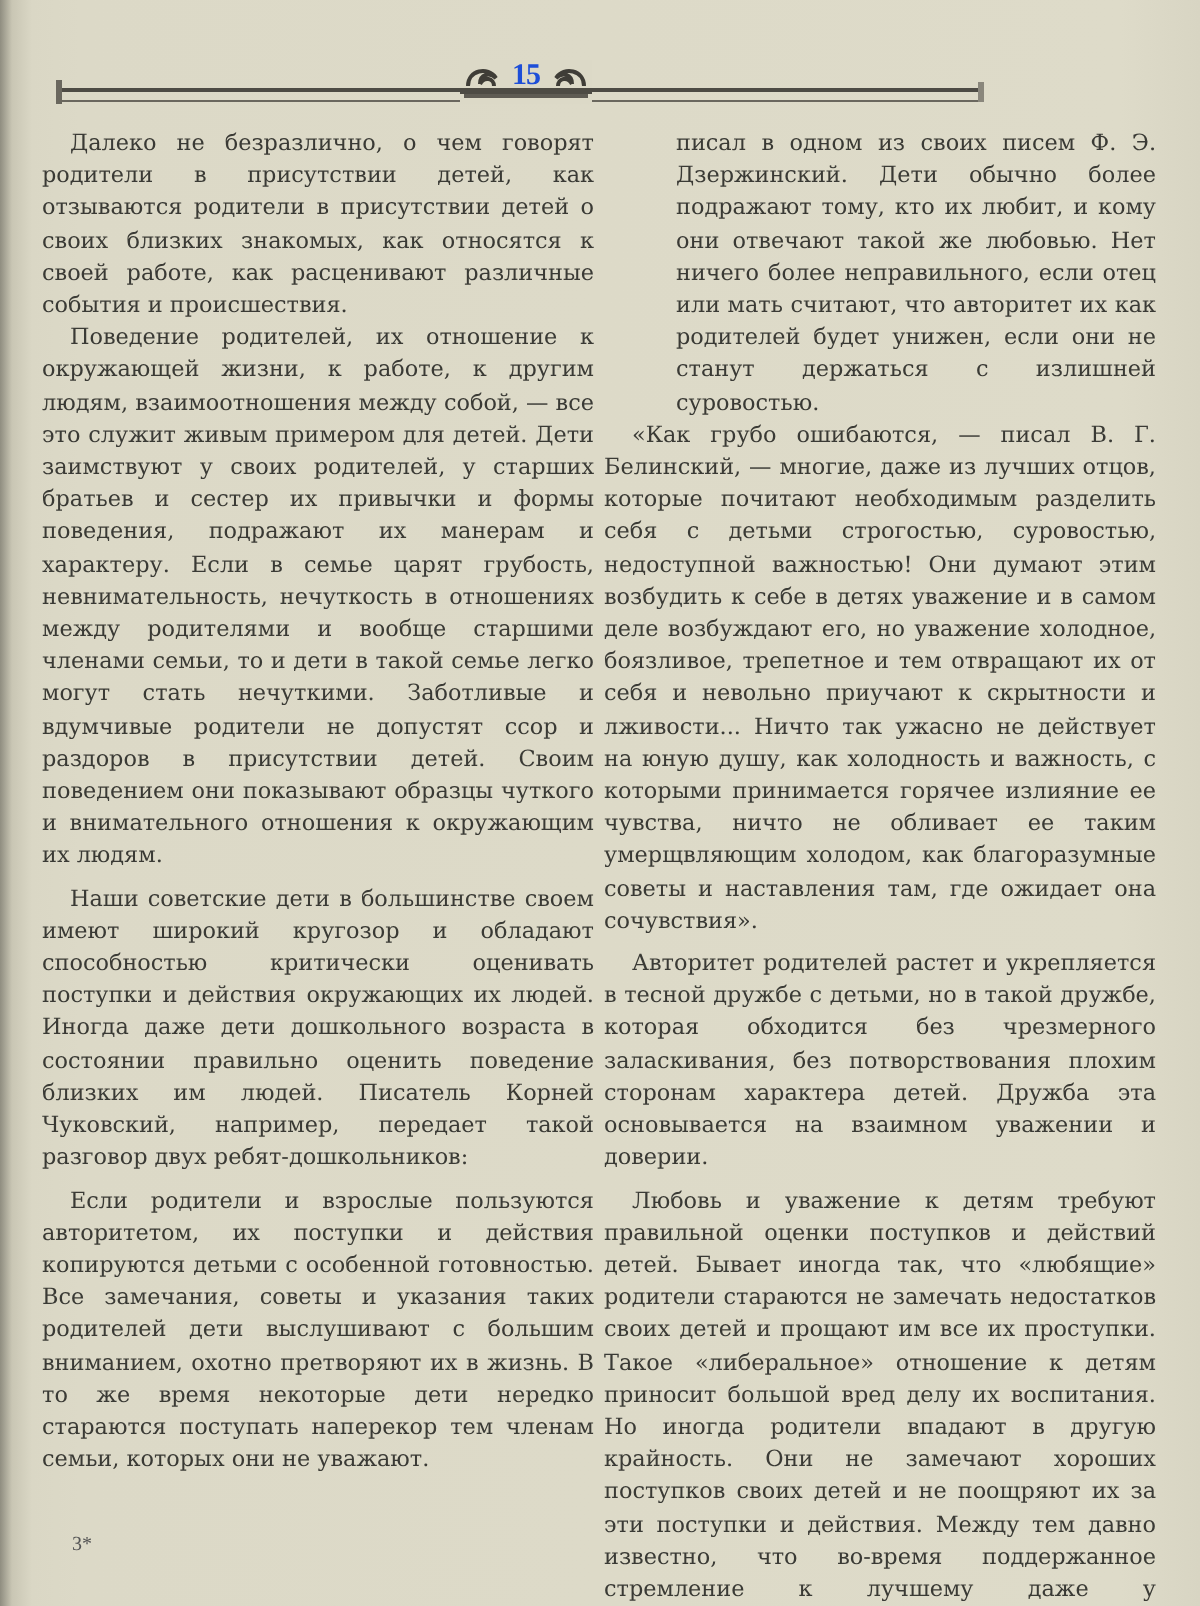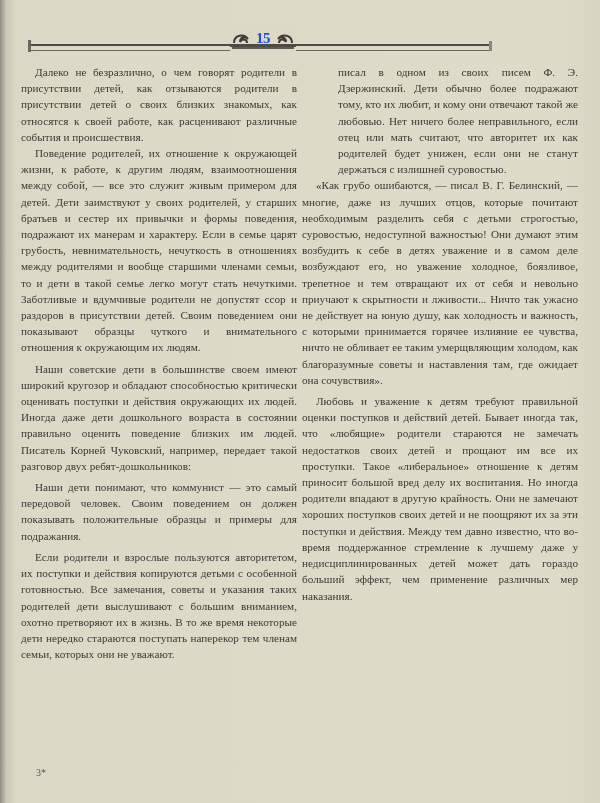--- a/index.html
+++ b/index.html
@@ -33,21 +33,21 @@
     font-family:"Liberation Serif",serif; font-weight:bold; font-size:15px; color:#1d4ed8;
     letter-spacing:-0.5px;
   }
   .col {
     position:absolute; top:64px; width:276px;
     font-size:11.2px; line-height:16.2px;
     text-align:justify;
   }
   .col-left { left:21px; }
   .col-right { left:302px; }
-  .col p { margin:0 0 0 0; text-indent:14px;font-family:Liberation Serif, serif; }
+  .col p { margin:0 0 0 0; text-indent:14px; }
   .col p.gap { margin-top:5px; }
   .col p.cont { text-indent:0;margin-left:36px; }
   .footer-signature {
     position:absolute; left:36px; top:767px; font-size:10px; color:#555;
     font-family:"Liberation Serif",serif;
   }
 </style>
 </head>
 <body>
 
@@ -65,26 +65,26 @@
         <rect x="2" y="17" width="62" height="2" fill="#5e5b53"></rect>
       </svg>
       <span class="page-number">15</span>
     </div>
   </div>
 
   <div class="col col-left">
     <p>Далеко не безразлично, о чем говорят родители в присутствии детей, как отзываются родители в присутствии детей о своих близких знакомых, как относятся к своей работе, как расценивают различные события и происшествия.</p>
     <p>Поведение родителей, их отношение к окружающей жизни, к работе, к другим людям, взаимоотношения между собой, — все это служит живым примером для детей. Дети заимствуют у своих родителей, у старших братьев и сестер их привычки и формы поведения, подражают их манерам и характеру. Если в семье царят грубость, невнимательность, нечуткость в отношениях между родителями и вообще старшими членами семьи, то и дети в такой семье легко могут стать нечуткими. Заботливые и вдумчивые родители не допустят ссор и раздоров в присутствии детей. Своим поведением они показывают образцы чуткого и внимательного отношения к окружающим их людям.</p>
     <p class="gap">Наши советские дети в большинстве своем имеют широкий кругозор и обладают способностью критически оценивать поступки и действия окружающих их людей. Иногда даже дети дошкольного возраста в состоянии правильно оценить поведение близких им людей. Писатель Корней Чуковский, например, передает такой разговор двух ребят-дошкольников:</p>
-    <p class="gap">Наши дети понимают, что коммунист — это самый передовой человек. Своим поведением он должен показывать положительные образцы и примеры для подражания.</p>
     <p class="gap">Если родители и взрослые пользуются авторитетом, их поступки и действия копируются детьми с особенной готовностью. Все замечания, советы и указания таких родителей дети выслушивают с большим вниманием, охотно претворяют их в жизнь. В то же время некоторые дети нередко стараются поступать наперекор тем членам семьи, которых они не уважают.</p>
 
   </div>
 
   <div class="col col-right">
     <p class="cont">писал в одном из своих писем Ф. Э. Дзержинский. Дети обычно более подражают тому, кто их любит, и кому они отвечают такой же любовью. Нет ничего более неправильного, если отец или мать считают, что авторитет их как родителей будет унижен, если они не станут держаться с излишней суровостью.</p>
     <p>«Как грубо ошибаются, — писал В. Г. Белинский, — многие, даже из лучших отцов, которые почитают необходимым разделить себя с детьми строгостью, суровостью, недоступной важностью! Они думают этим возбудить к себе в детях уважение и в самом деле возбуждают его, но уважение холодное, боязливое, трепетное и тем отвращают их от себя и невольно приучают к скрытности и лживости... Ничто так ужасно не действует на юную душу, как холодность и важность, с которыми принимается горячее излияние ее чувства, ничто не обливает ее таким умерщвляющим холодом, как благоразумные советы и наставления там, где ожидает она сочувствия».</p>
+    <p class="gap">Авторитет родителей растет и укрепляется в тесной дружбе с детьми, но в такой дружбе, которая обходится без чрезмерного заласкивания, без потворствования плохим сторонам характера детей. Дружба эта основывается на взаимном уважении и доверии.</p>
     <p class="gap">Любовь и уважение к детям требуют правильной оценки поступков и действий детей. Бывает иногда так, что «любящие» родители стараются не замечать недостатков своих детей и прощают им все их проступки. Такое «либеральное» отношение к детям приносит большой вред делу их воспитания. Но иногда родители впадают в другую крайность. Они не замечают хороших поступков своих детей и не поощряют их за эти поступки и действия. Между тем давно известно, что во-время поддержанное стремление к лучшему даже у недисциплинированных детей может дать гораздо больший эффект, чем применение различных мер наказания.</p>
 
   </div>
 
   <div class="footer-signature">3*</div>
 </div>
 
 </body></html>

